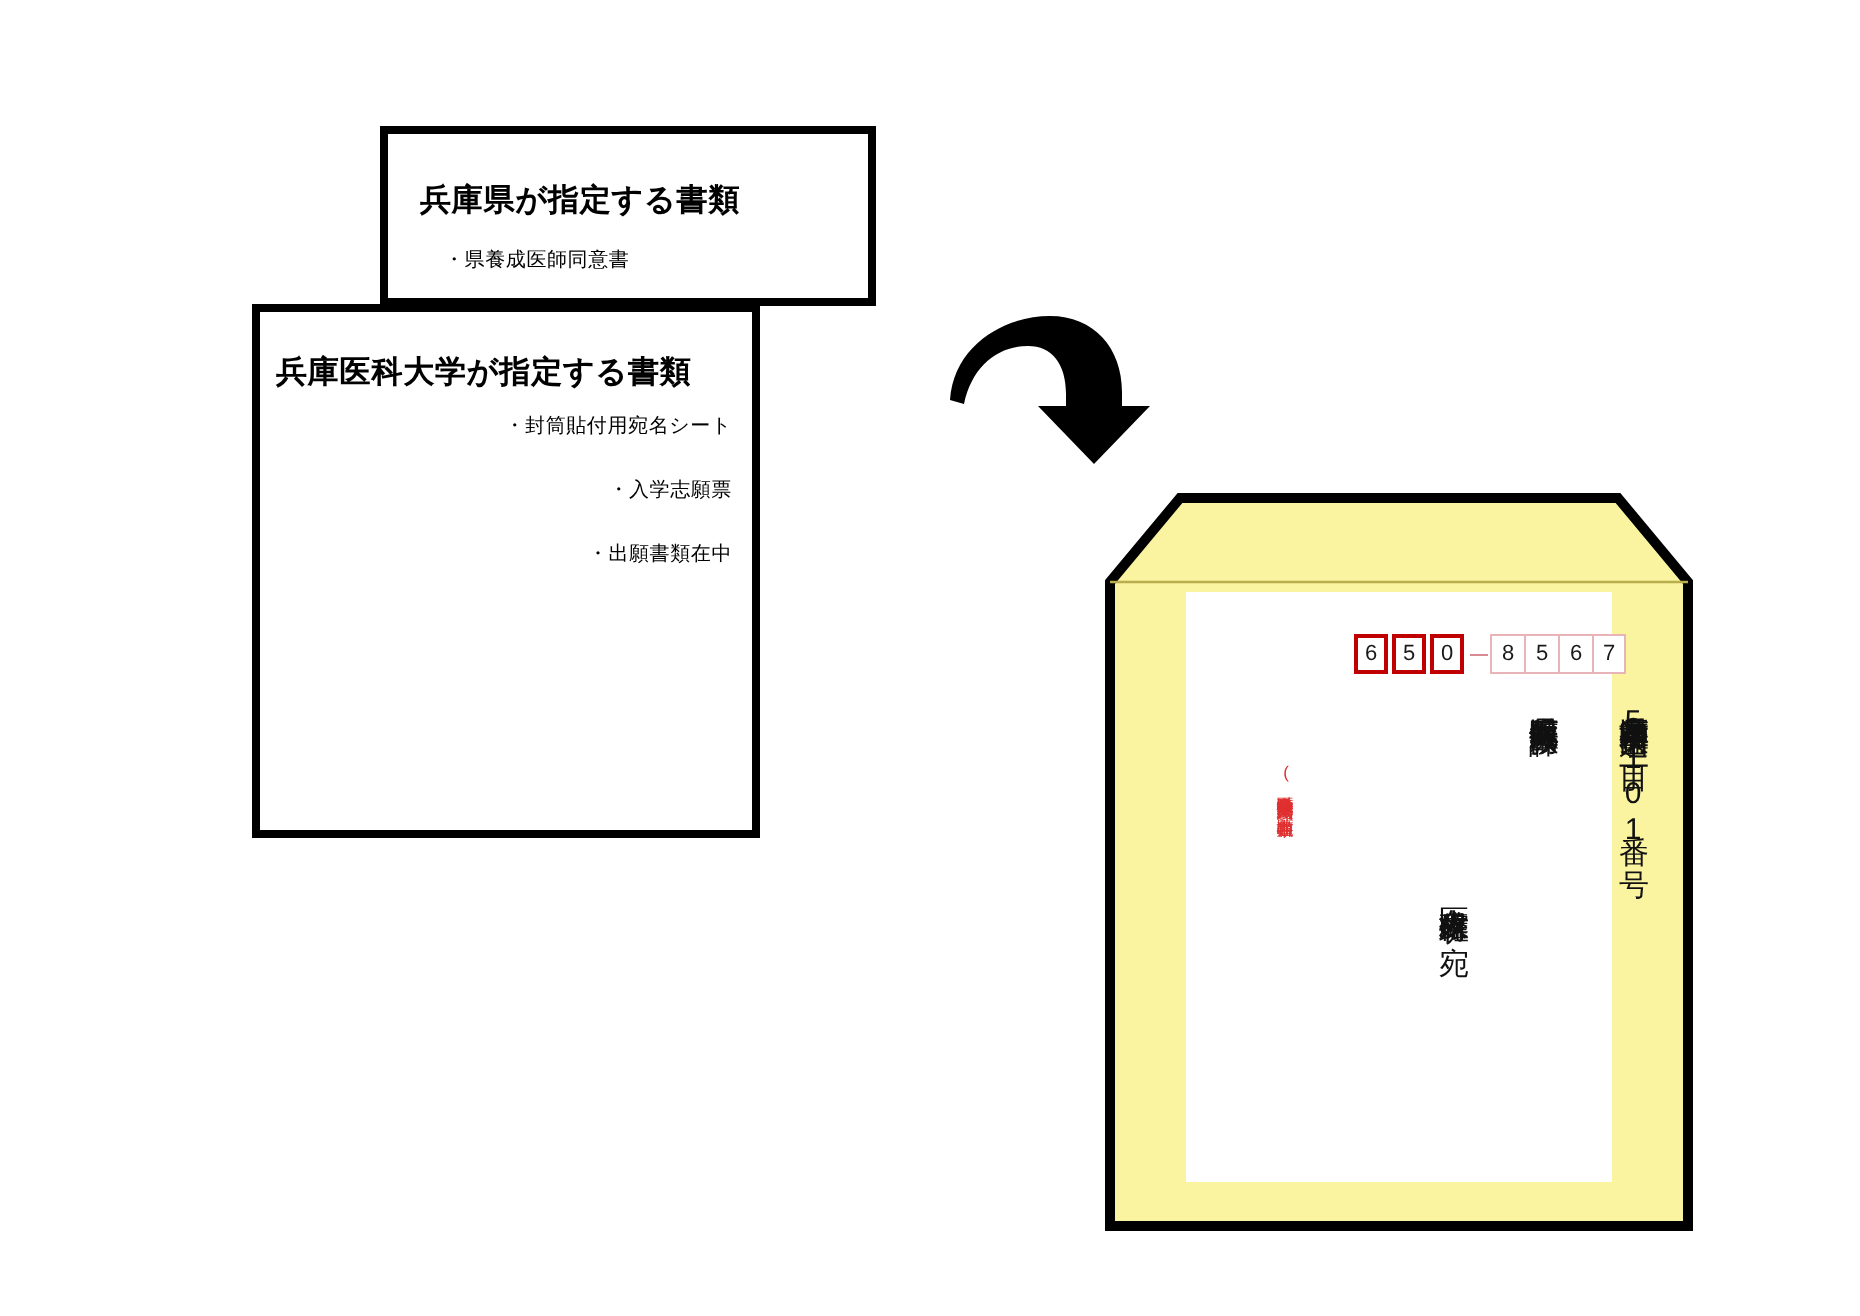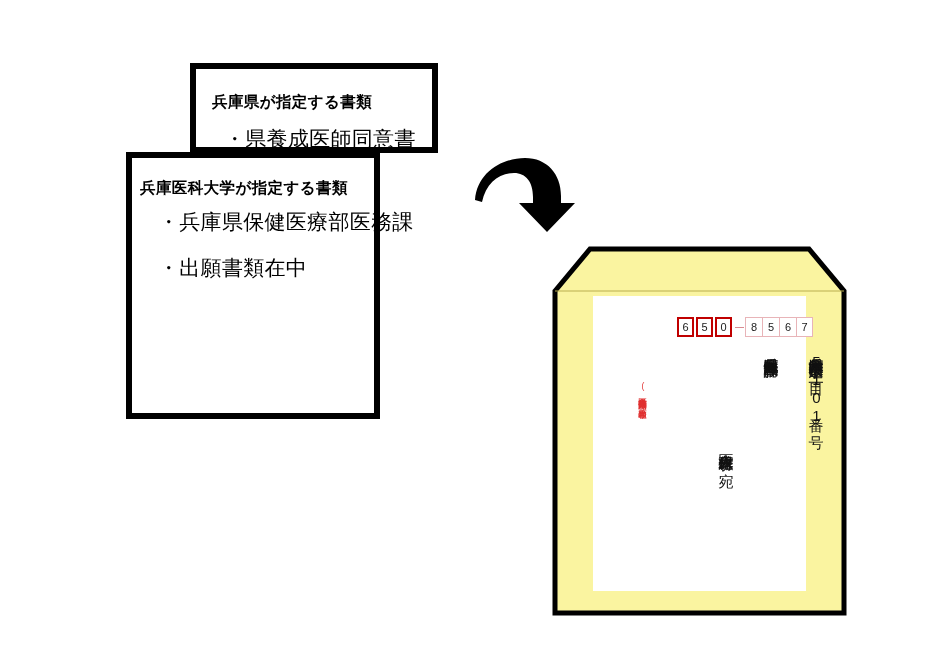--- a/index.html
+++ b/index.html
@@ -13,21 +13,21 @@
     position: relative;
     overflow: hidden;
     font-family: "Liberation Sans", "DejaVu Sans", sans-serif;
     color: #000000;
   }
 
   
   .doc-box {
     position: absolute;
     background: #ffffff;
-    border: 6px solid #000000;
+    border: 4px solid #000000;
     box-sizing: border-box;
   }
   #box-prefecture {
     left: 190px;
     top: 63px;
     width: 248px;
     height: 90px;
     z-index: 1;
   }
   #box-university {
@@ -50,23 +50,24 @@
     top: 23px;
   }
   #box-university .box-title {
     position: absolute;
     left: 8px;
     top: 20px;
   }
 
   .doc-item {
     position: absolute;
-    font-size: 21px;
+    font-size: 10px;
     letter-spacing: 0.3px;
     white-space: nowrap;
+    text-align: right;
   }
   #box-prefecture .doc-item {
     left: 28px;
     top: 56px;
   }
   #box-university .doc-list {
     position: absolute;
     left: 26px;
     top: 50px;
     width: 210px;
@@ -186,21 +187,22 @@
 <body>
 
 <div class="doc-box" id="box-prefecture">
   <div class="box-title">兵庫県が指定する書類</div>
   <div class="doc-item">・県養成医師同意書</div>
 </div>
 
 <div class="doc-box" id="box-university">
   <div class="box-title">兵庫医科大学が指定する書類</div>
   <div class="doc-list">
-    <span class="doc-item">・兵庫県保健医療部医務課</span>
+    <span class="doc-item">・封筒貼付用宛名シート</span>
+    <span class="doc-item">・入学志願票</span>
     <span class="doc-item">・出願書類在中</span>
   </div>
 </div>
 
 <div id="flow-arrow">
   <svg width="105" height="78" viewBox="0 0 105 78" xmlns="http://www.w3.org/2000/svg">
     <path d="M2 44
              C 4 16, 30 2, 52 2
              C 74 2, 88 18, 88 40
              L 88 47

